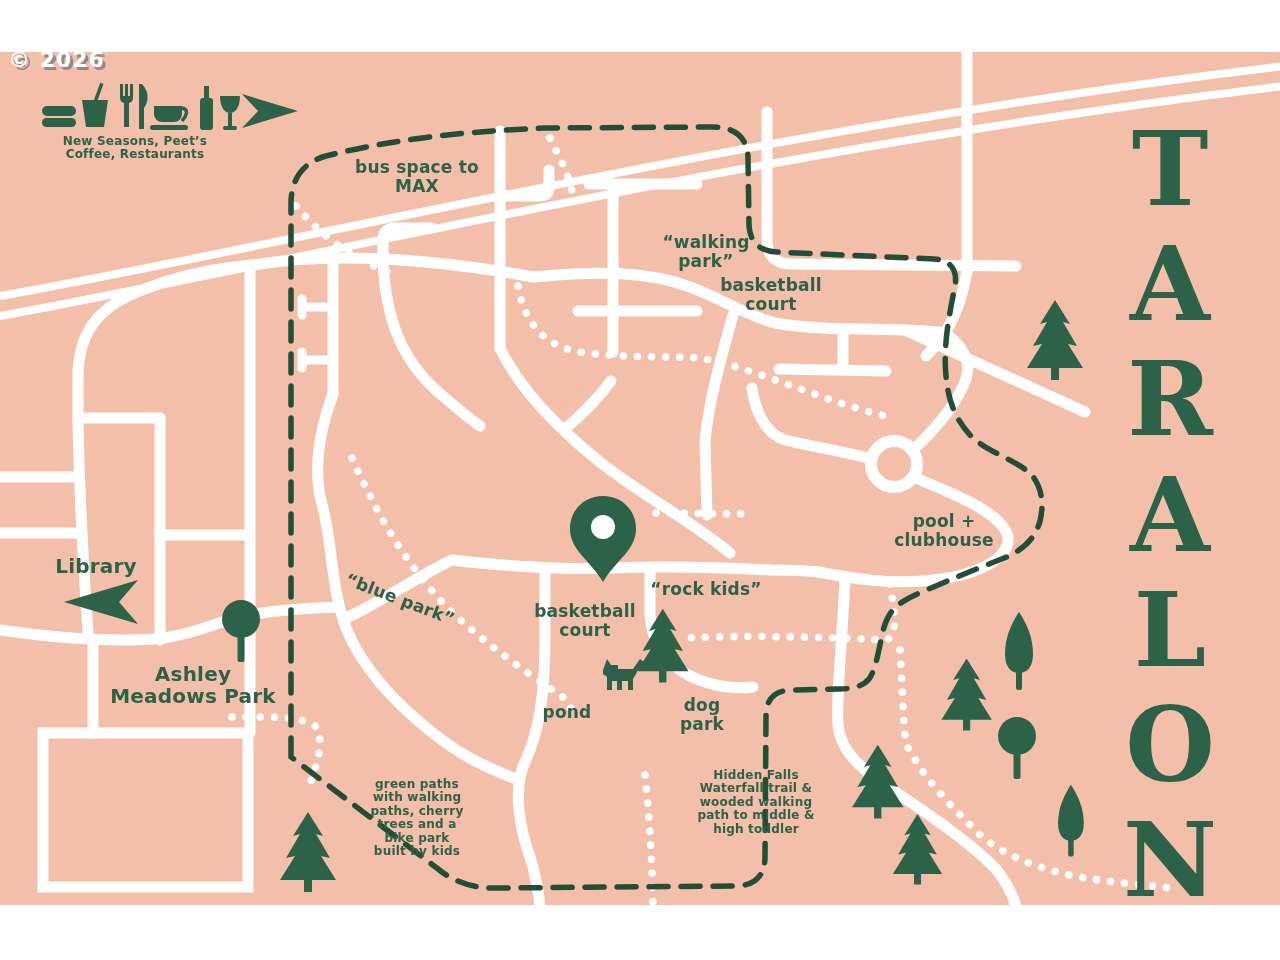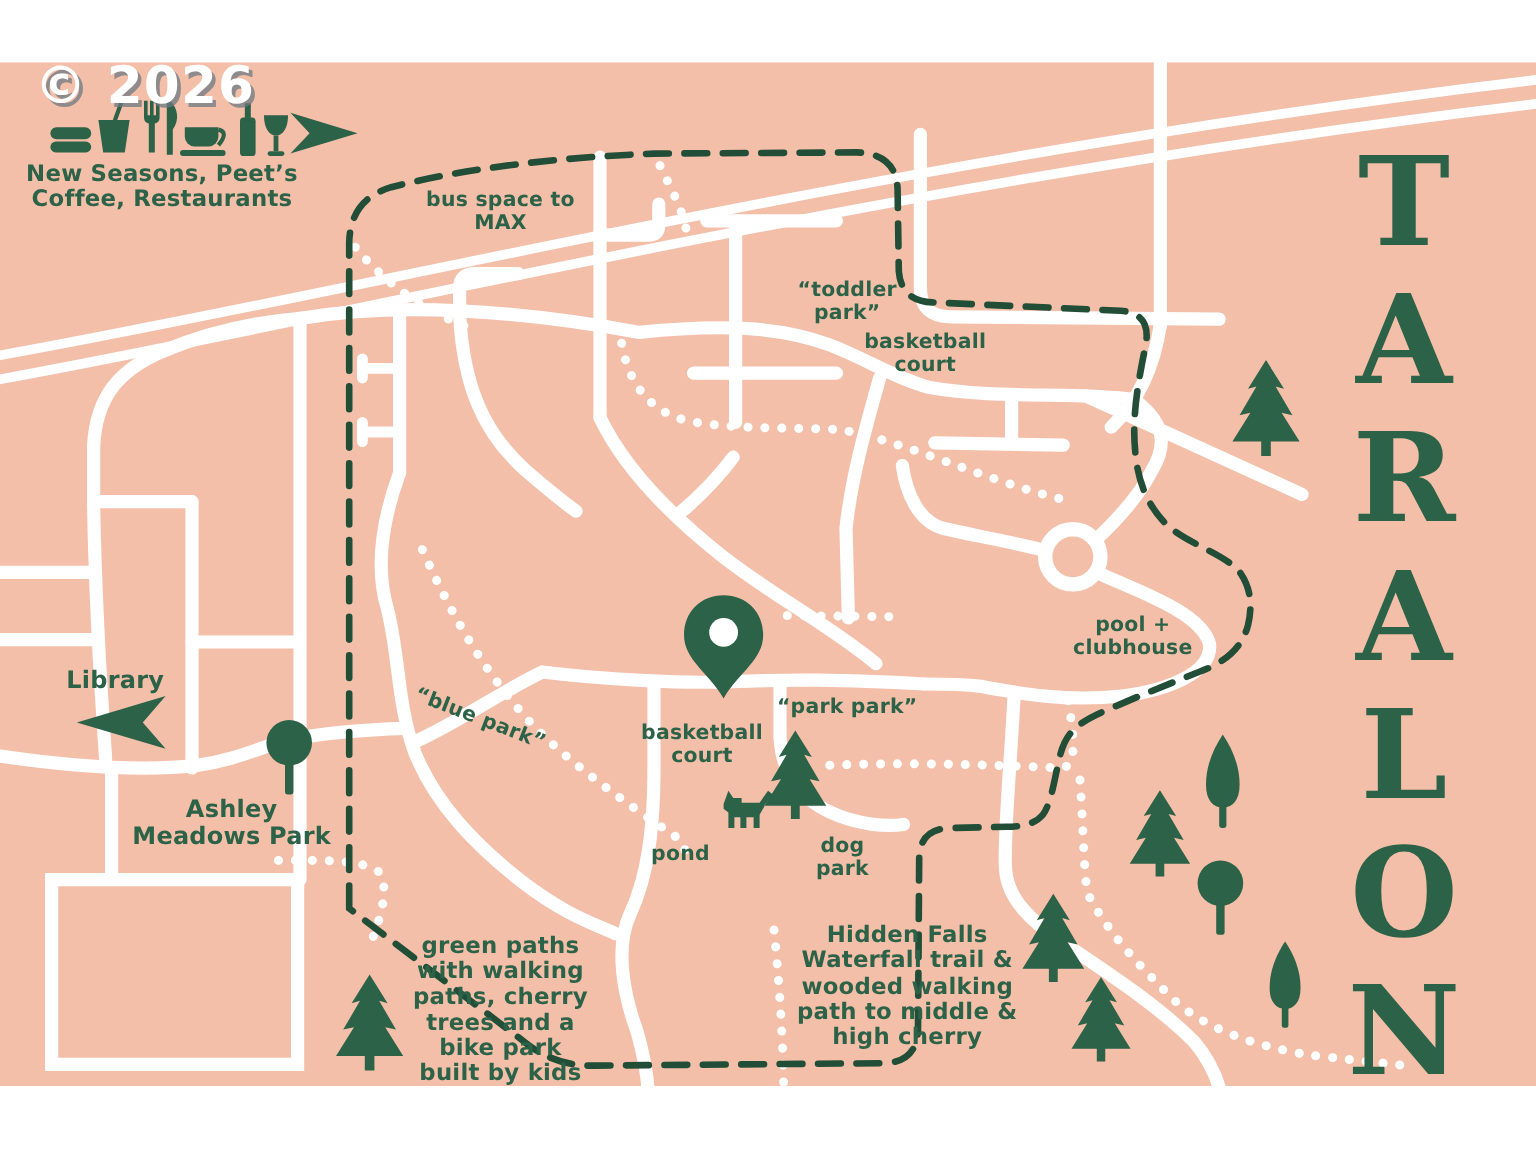--- a/index.html
+++ b/index.html
@@ -4,24 +4,24 @@
 <style>
   html,body{margin:0;padding:0;background:#ffffff;}
   #stage{position:relative;width:1280px;height:960px;overflow:hidden;background:#ffffff;
          font-family:"DejaVu Sans","Liberation Sans",sans-serif;}
   #pink-field{position:absolute;left:0;top:52px;width:1280px;height:853px;background:#f3bfa8;}
   svg#map-art{position:absolute;left:0;top:0;}
   .lbl{position:absolute;color:#2c6247;font-weight:bold;text-align:center;
        transform:translateX(-50%);line-height:1.12;white-space:nowrap;letter-spacing:.2px;}
   .lbl div{white-space:nowrap;}
   .fs17{font-size:17px;}
-  .fs16{font-size:19px;text-align:center;}
+  .fs16{font-size:12px;text-align:center;}
   .fs20{font-size:20px;}
-  #copyright{position:absolute;left:8px;top:48px;color:#ffffff;font-size:43px;font-weight:bold;
-             letter-spacing:1px;text-shadow:3px 3px 0 rgba(110,120,130,.75);transform:none;text-align:center;margin-left:21px;}
+  #copyright{position:absolute;left:8px;top:48px;color:#ffffff;font-size:22px;font-weight:bold;
+             letter-spacing:1px;text-shadow:3px 3px 0 rgba(110,120,130,.75);transform:none;text-align:center;}
   #blue-park{transform:translateX(-50%) rotate(21deg);}
   #taralon{position:absolute;left:1118px;top:122px;width:104px;height:786px;
            display:flex;flex-direction:column;justify-content:space-between;align-items:center;
            font-family:"DejaVu Serif","Liberation Serif",serif;font-weight:bold;
            font-size:103px;line-height:.92;color:#2c6247;}
 </style>
 </head>
 <body>
 
 <div id="stage">
@@ -158,21 +158,21 @@
     <div>New Seasons, Peet’s</div>
     <div>Coffee, Restaurants</div>
   </div>
 
   <div class="lbl fs17" style="left:417px;top:158px;">
     <div>bus space to</div>
     <div>MAX</div>
   </div>
 
   <div class="lbl fs17" style="left:706px;top:233px;">
-    <div>“toddler</div>
+    <div>“walking</div>
     <div>park”</div>
   </div>
 
   <div class="lbl fs17" style="left:771px;top:276px;">
     <div>basketball</div>
     <div>court</div>
   </div>
 
   <div class="lbl fs20" style="left:96px;top:555px;">Library</div>
 
@@ -181,21 +181,21 @@
     <div>Meadows Park</div>
   </div>
 
   <div id="blue-park" class="lbl fs17" style="left:400px;top:590px;">“blue park”</div>
 
   <div class="lbl fs17" style="left:585px;top:602px;">
     <div>basketball</div>
     <div>court</div>
   </div>
 
-  <div class="lbl fs17" style="left:706px;top:580px;">“park park”</div>
+  <div class="lbl fs17" style="left:706px;top:580px;">“rock kids”</div>
 
   <div class="lbl fs17" style="left:567px;top:703px;">pond</div>
 
   <div class="lbl fs17" style="left:666px;top:696px;margin-left:36px;">
     <div>dog</div>
     <div>park</div>
   </div>
 
   <div class="lbl fs17" style="left:944px;top:512px;">
     <div>pool +</div>
@@ -209,21 +209,21 @@
     <div>trees and a</div>
     <div>bike park</div>
     <div>built by kids</div>
   </div>
 
   <div class="lbl fs16" style="left:756px;top:769px;">
     <div>Hidden Falls</div>
     <div>Waterfall trail &amp;</div>
     <div>wooded walking</div>
     <div>path to middle &amp;</div>
-    <div>high cherry</div>
+    <div>high toddler</div>
   </div>
 
   <div id="taralon">
     <span>T</span>
     <span>A</span>
     <span>R</span>
     <span>A</span>
     <span>L</span>
     <span>O</span>
     <span>N</span>

